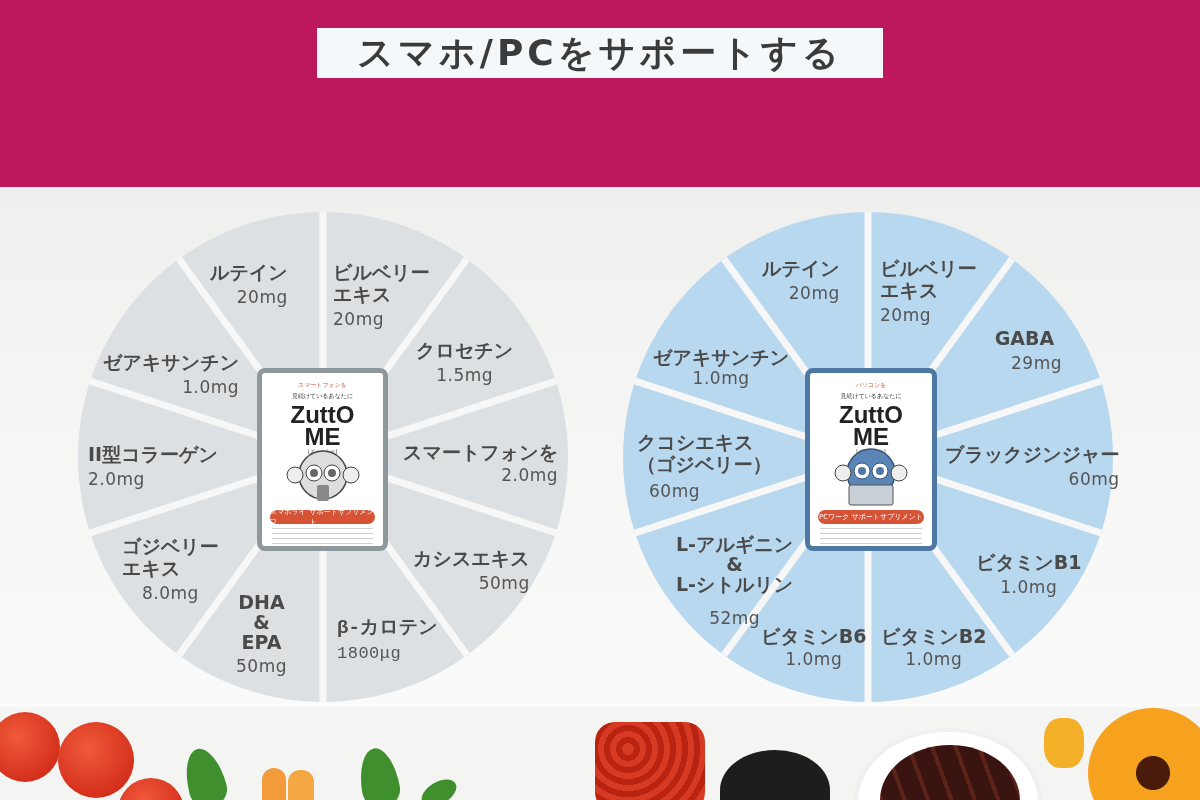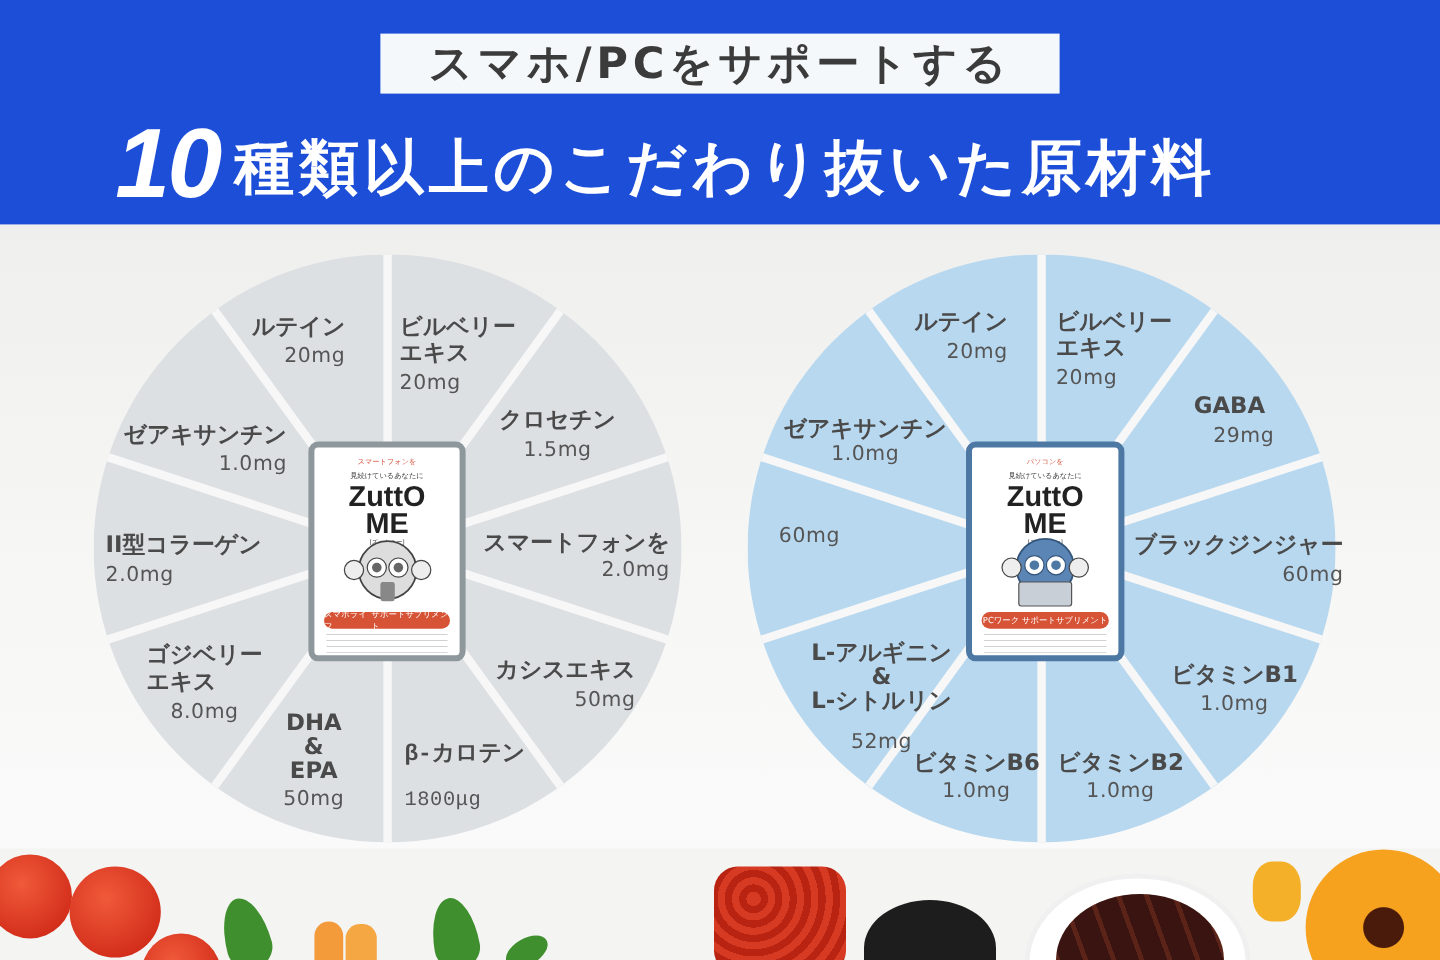--- a/index.html
+++ b/index.html
@@ -1,18 +1,18 @@
 <!DOCTYPE html>
 <html><head>
 <meta charset="utf-8">
 <style>
   html,body{margin:0;padding:0;}
   body{width:1200px;height:800px;overflow:hidden;position:relative;
        background:#f4f4f3;font-family:"DejaVu Sans","Liberation Sans",sans-serif;}
-  .header{position:absolute;left:0;top:0;width:1200px;height:232px;background:#1d4ed8;}
+  .header{position:absolute;left:0;top:0;width:1200px;height:232px;background:#be185d;}
   .subtitle-box{position:absolute;left:317px;top:28px;width:566px;height:50px;background:#f5f8fa;
        display:flex;align-items:center;justify-content:center;}
   .subtitle{font-size:36px;font-weight:bold;color:#3b3b3b;letter-spacing:4px;white-space:nowrap;}
   .headline{position:absolute;left:96px;top:88px;height:90px;display:flex;align-items:flex-end;white-space:nowrap;}
   .headline .num{font-family:"Liberation Sans",sans-serif;font-style:italic;font-weight:bold;
        font-size:82px;color:#ffffff;line-height:82px;letter-spacing:-2px;margin-right:12px;}
   .headline .rest{font-weight:bold;font-size:50px;color:#ffffff;line-height:64px;letter-spacing:4px;padding-bottom:6px;}
   .bg-soft{position:absolute;left:0;top:187px;width:1200px;height:520px;
        background:linear-gradient(180deg,#efefee 0%,#f7f7f6 60%,#fafafa 100%);}
   .wheel{position:absolute;width:490px;height:490px;}
@@ -32,24 +32,20 @@
   .photo-strip{position:absolute;left:0;top:700px;width:1200px;height:100px;overflow:hidden;}
   .blob{position:absolute;border-radius:50%;}
 </style>
 </head>
 <body>
 
 <div class="header">
   <div class="subtitle-box">
     <span class="subtitle">スマホ/PCをサポートする</span>
   </div>
-  <div class="headline">
-    <span class="num">10</span>
-    <span class="rest">種類以上のこだわり抜いた原材料</span>
-  </div>
 </div>
 
 <div class="bg-soft"></div>
 
 <div class="wheel" id="wheel-left" style="left:78px;top:212px;">
   <svg width="490" height="490" viewBox="0 0 490 490">
     <circle cx="245" cy="245" r="245" fill="#dde0e3"></circle>
     <g stroke="#f7f7f7" stroke-width="7">
       <line x1="245" y1="245" x2="245" y2="0"></line>
       <line x1="245" y1="245" x2="389" y2="47"></line>
@@ -81,21 +77,21 @@
 <div class="seg-label" style="left:403px;top:442px;text-align:right;">
     <span class="seg-name">スマートフォンを</span>
     <span class="seg-dose" style="margin-top:2px">2.0mg</span>
   </div>
 <div class="seg-label" style="left:413px;top:548px;text-align:right;">
     <span class="seg-name">カシスエキス</span>
     <span class="seg-dose">50mg</span>
   </div>
 <div class="seg-label" style="left:337px;top:618px;text-align:left;font-family:Liberation Mono, monospace;">
     <span class="seg-name">β-カロテン</span>
-    <span class="seg-dose" style="margin-top:18px">1800μg</span>
+    <span class="seg-dose" style="margin-top:4px">1800μg</span>
   </div>
 <div class="seg-label" style="left:236px;top:593px;">
     <span class="seg-name" style="white-space:pre-line;line-height:1.05">DHA
 &amp;
 EPA</span>
     <span class="seg-dose">50mg</span>
   </div>
 <div class="seg-label" style="left:122px;top:536px;text-align:left;">
     <span class="seg-name" style="white-space:pre-line">ゴジベリー
 エキス</span>
@@ -179,20 +175,22 @@
     <span class="seg-name">ビタミンB6</span>
     <span class="seg-dose" style="margin-top:2px">1.0mg</span>
   </div>
 <div class="seg-label" style="left:676px;top:535px;">
     <span class="seg-name" style="white-space:pre-line;line-height:1.05">L-アルギニン
 &amp;
 L-シトルリン</span>
     <span class="seg-dose" style="margin-top:14px">52mg</span>
   </div>
 <div class="seg-label" style="left:637px;top:432px;text-align:left;">
+    <span class="seg-name" style="white-space:pre-line">クコシエキス
+（ゴジベリー）</span>
     <span class="seg-dose" style="padding-left:12px;margin-top:6px">60mg</span>
   </div>
 <div class="seg-label" style="left:653px;top:347px;">
     <span class="seg-name">ゼアキサンチン</span>
     <span class="seg-dose" style="margin-top:0">1.0mg</span>
   </div>
 
 <div class="card" style="left:805px;top:368px;width:132px;height:183px;border:5px solid #4d78a4;">
   <div class="c-top1">パソコンを</div>
   <div class="c-top2">見続けているあなたに</div>

